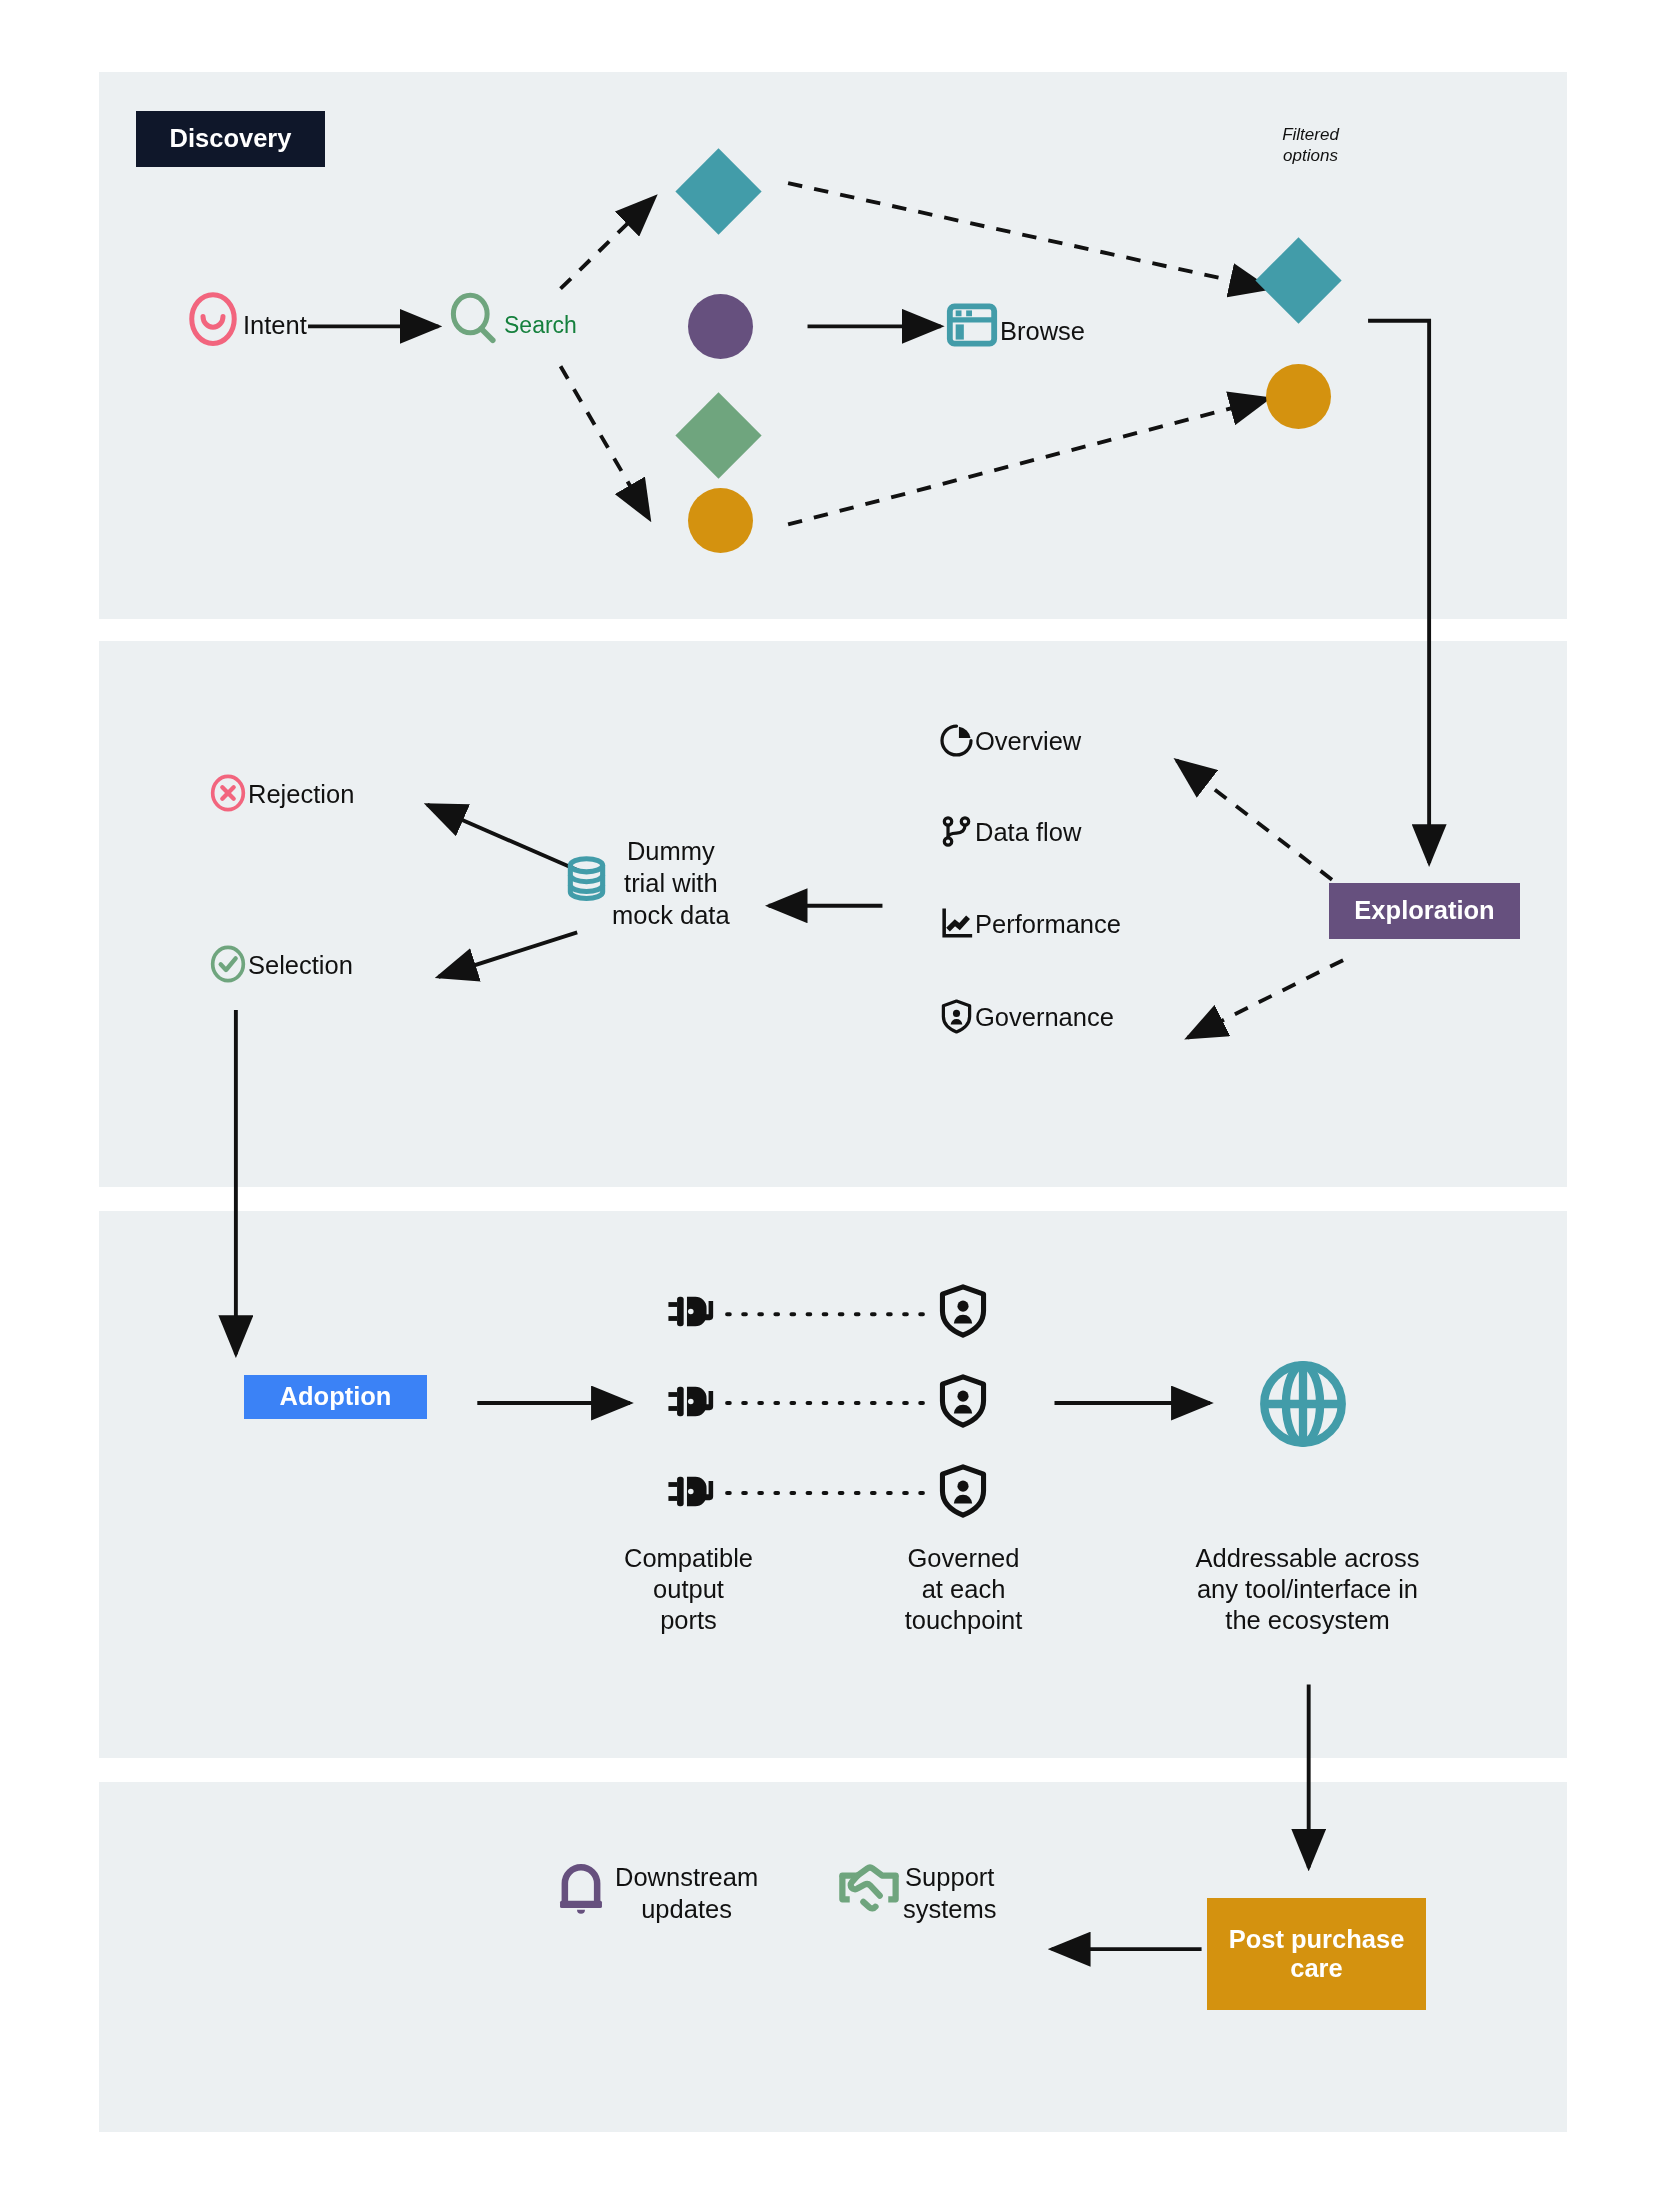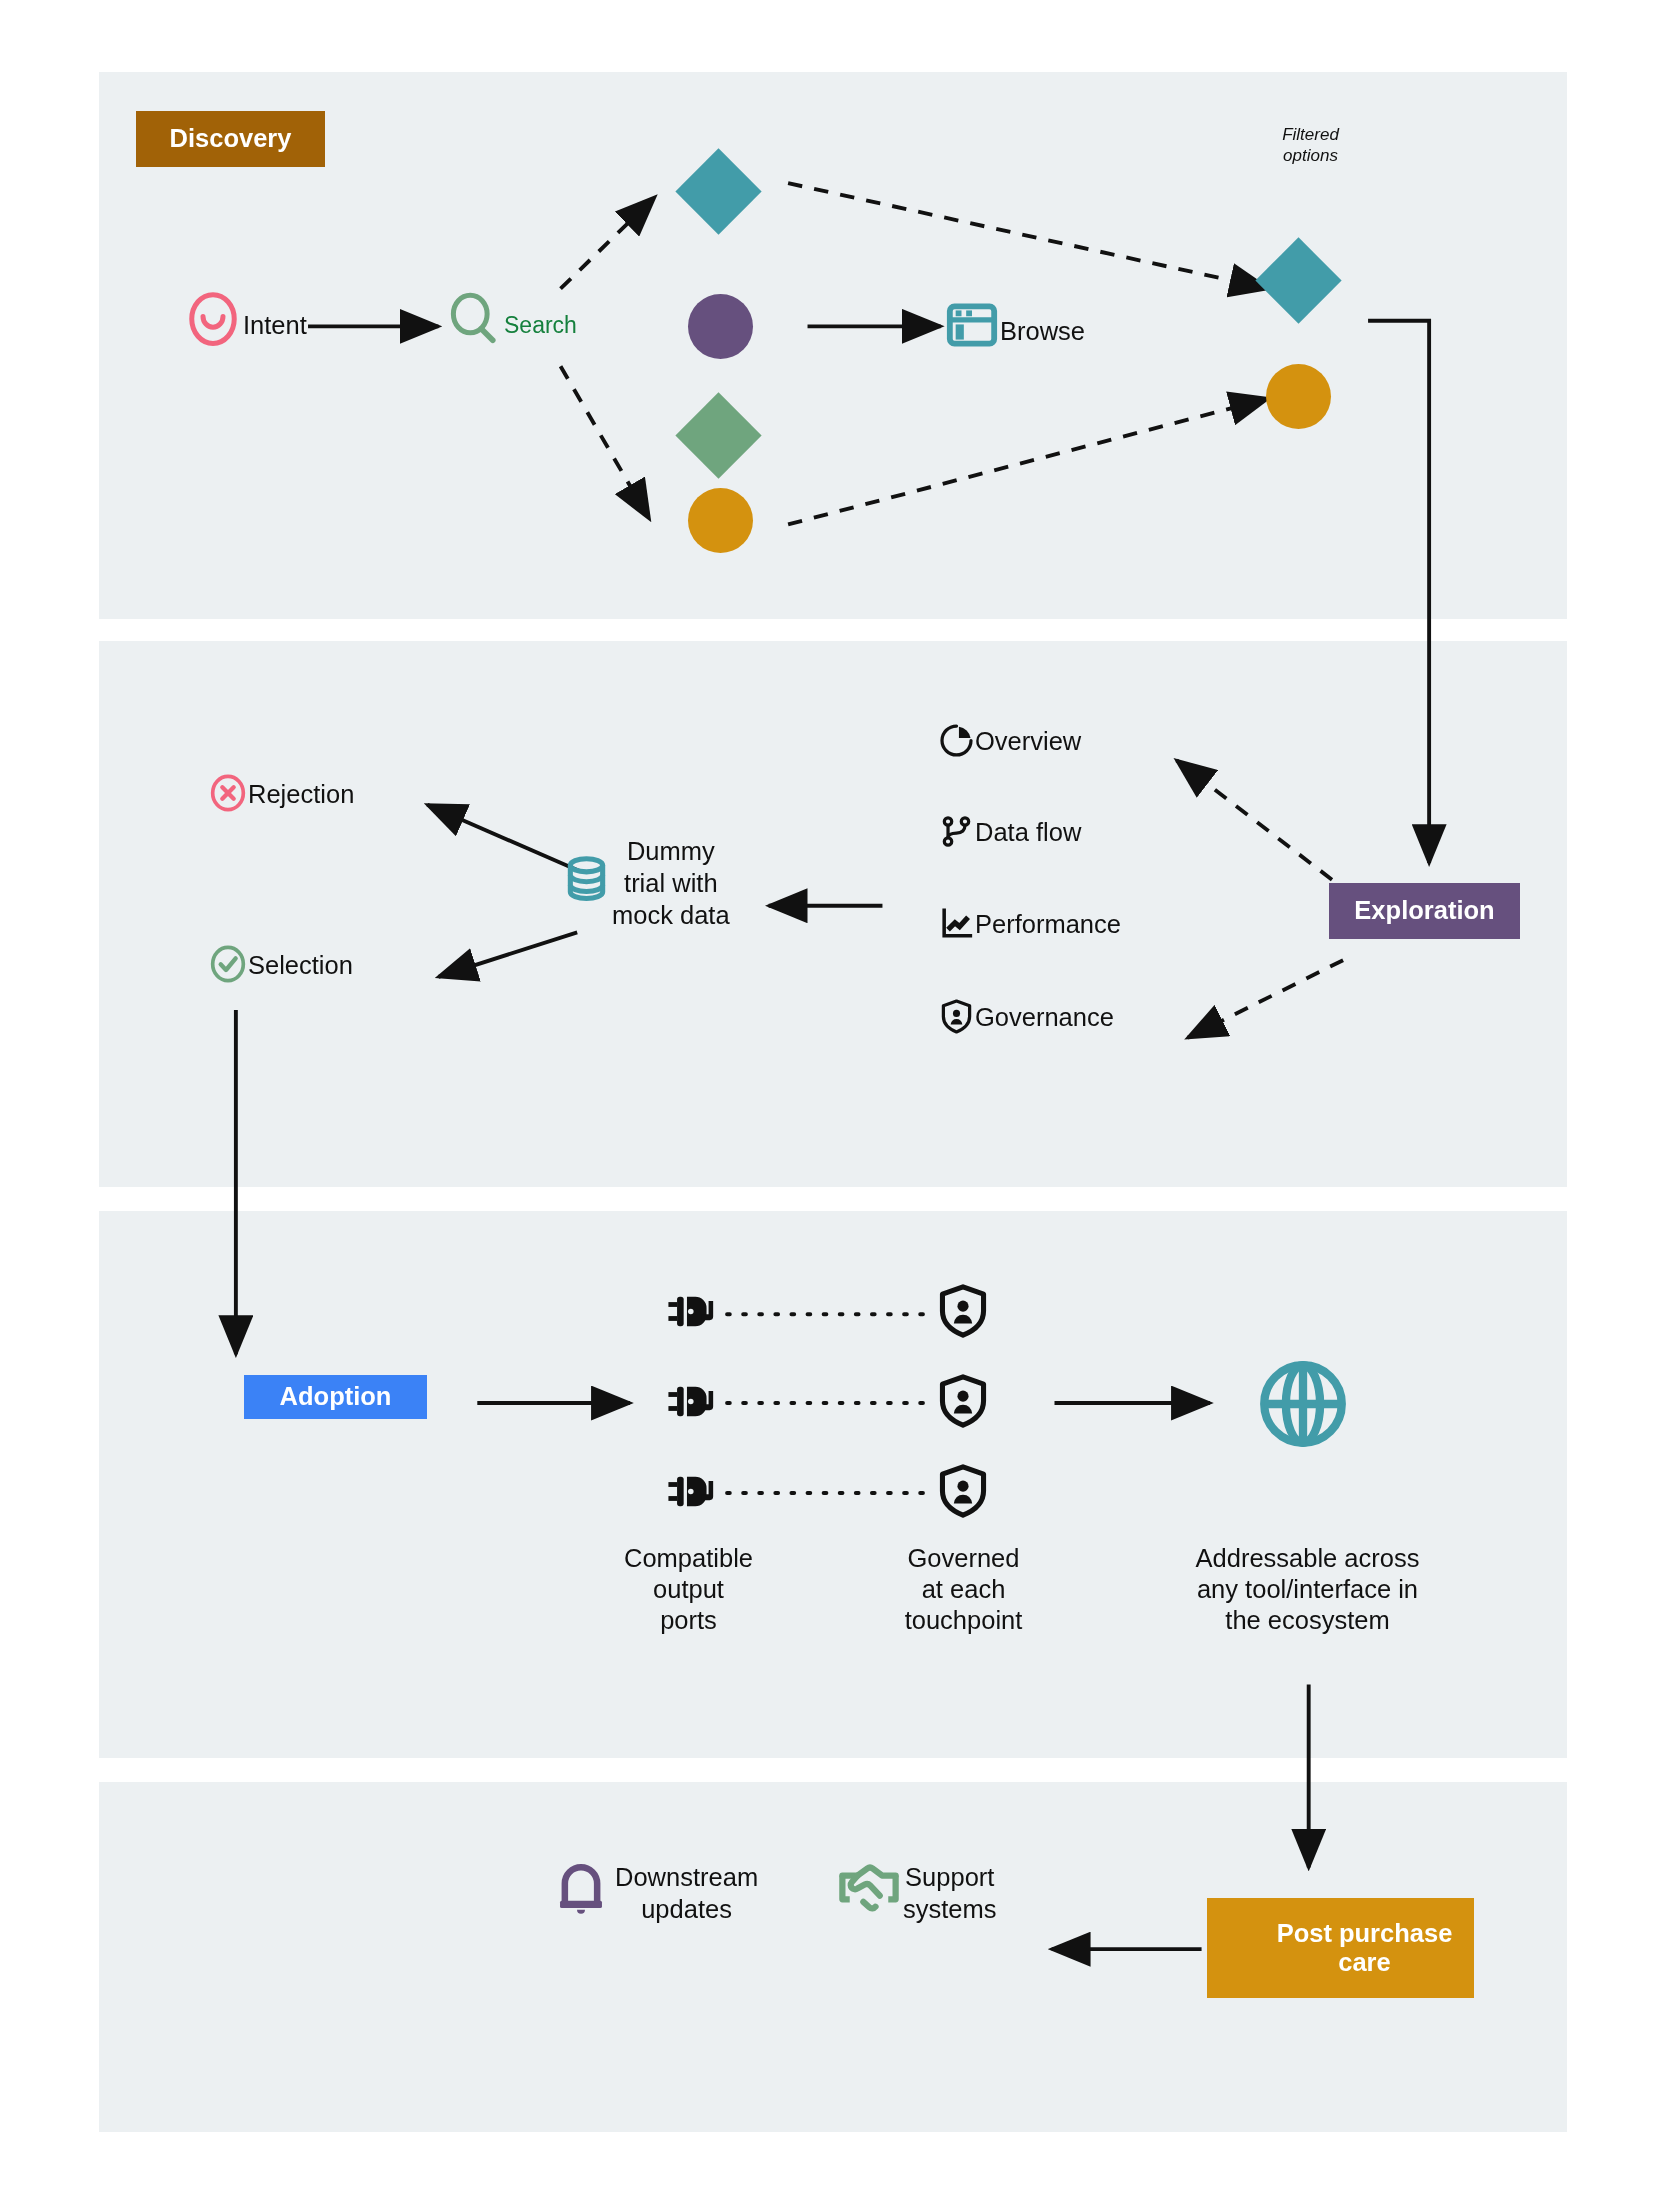--- a/index.html
+++ b/index.html
@@ -65,21 +65,21 @@
     <line x1="1310" y1="2528" x2="1675" y2="2528" stroke="#111111" stroke-width="7" stroke-dasharray="5 24" stroke-linecap="round"></line>
     <line x1="1310" y1="2690" x2="1675" y2="2690" stroke="#111111" stroke-width="7" stroke-dasharray="5 24" stroke-linecap="round"></line>
 
     <line x1="1900" y1="2528" x2="2180" y2="2528" stroke="#111111" stroke-width="7" marker-end="url(#ah)"></line>
 
     <line x1="2358" y1="3035" x2="2358" y2="3365" stroke="#111111" stroke-width="7" marker-end="url(#ah)"></line>
 
     <line x1="2165" y1="3512" x2="1895" y2="3512" stroke="#111111" stroke-width="7" marker-end="url(#ah)"></line>
   </svg>
 
-  <div class="badge" style="left:136px;top:111px;width:189px;height:56px;background:#a16207;font-size:25.5px;">Discovery</div>
+  <div class="badge" style="left:136px;top:111px;width:189px;height:56px;background:#0f172a;font-size:25.5px;">Discovery</div>
 
   <div class="lbl" style="left:1216px;top:125px;width:189px;font-size:17px;font-style:italic;">Filtered
 options</div>
 
   <div class="node" style="left:183px;top:289px;width:111px;">
     <span class="icon">
       <svg width="60" height="60" viewBox="0 0 48 48">
         <ellipse cx="24" cy="24" rx="17" ry="19.5" fill="none" stroke="#F2657E" stroke-width="4"></ellipse>
         <path d="M16 22 a8 8.5 0 0 0 16 0" fill="none" stroke="#F2657E" stroke-width="4" stroke-linecap="round"></path>
       </svg>
@@ -262,21 +262,21 @@
   <div class="lbl" style="left:583px;top:1543px;width:211px;font-size:25.5px;">Compatible
 output
 ports</div>
   <div class="lbl" style="left:858px;top:1543px;width:211px;font-size:25.5px;">Governed
 at each
 touchpoint</div>
   <div class="lbl" style="left:1141px;top:1543px;width:333px;font-size:25.5px;">Addressable across
 any tool/interface in
 the ecosystem</div>
 
-  <div class="badge" style="left:1207px;top:1898px;width:219px;height:100px;background:#D4920F;font-size:25.5px;white-space:pre-line;padding-left:48px;">Post purchase
+  <div class="badge" style="left:1207px;top:1898px;width:219px;height:112px;background:#D4920F;font-size:25.5px;white-space:pre-line;">Post purchase
 care</div>
 
 
   <div class="node" style="left:547px;top:1848px;width:194px;">
     <span class="icon">
       <svg width="68" height="68" viewBox="0 0 24 24">
         <path d="M6.3 17.4 v-6.3 a5.7 5.7 0 0 1 11.4 0 v6.3" fill="none" stroke="#66507E" stroke-width="2.3"></path>
         <rect x="4.6" y="17.2" width="14.8" height="2.6" rx="0.6" fill="#66507E"></rect>
         <path d="M10.6 20.4 h2.8 a1.4 1.4 0 0 1 -2.8 0 z" fill="#66507E"></path>
       </svg>

